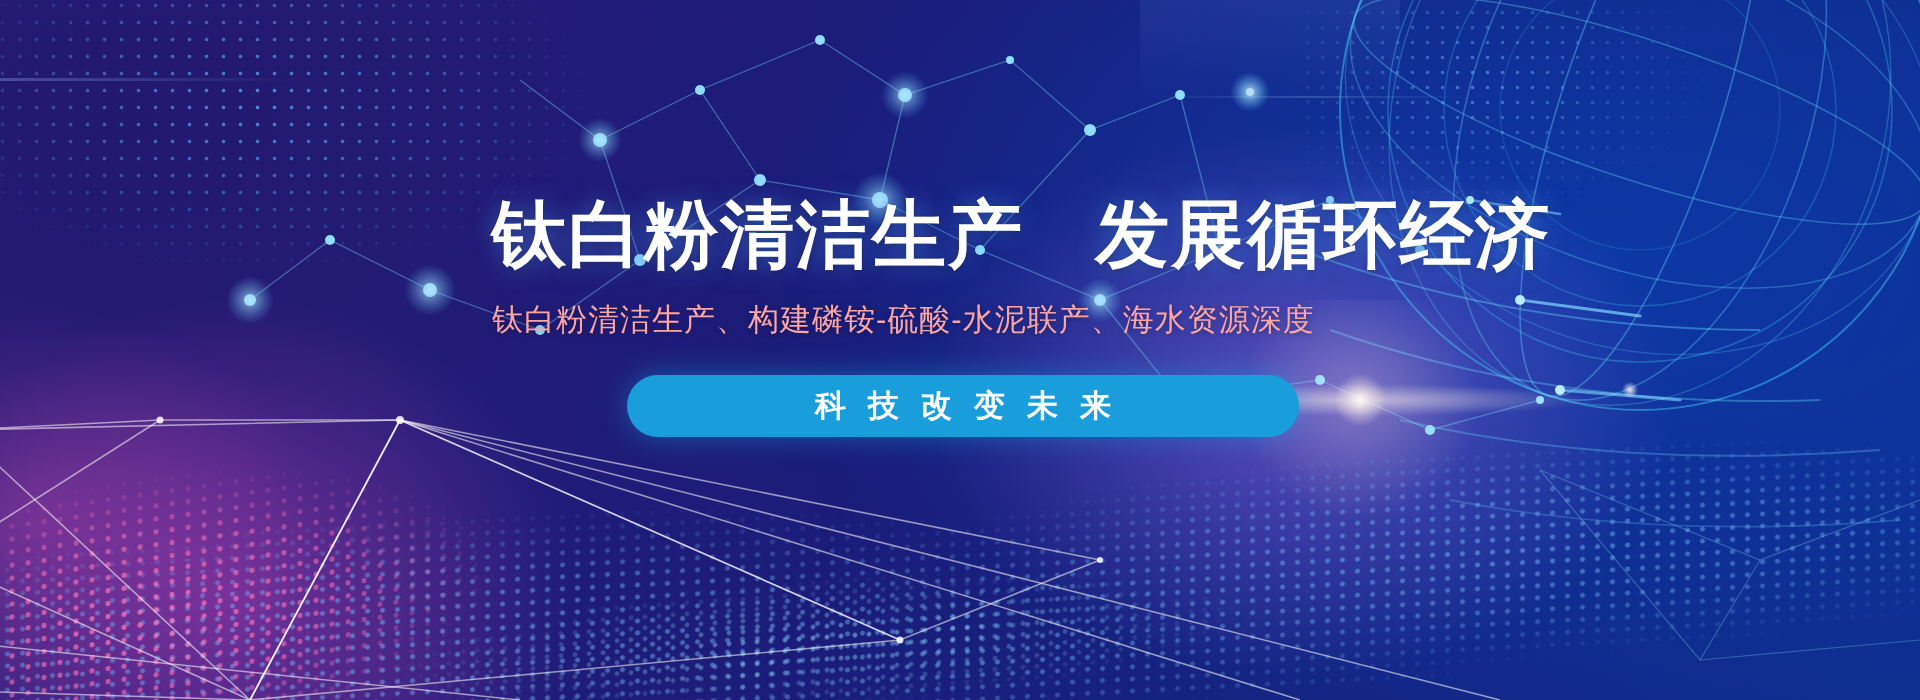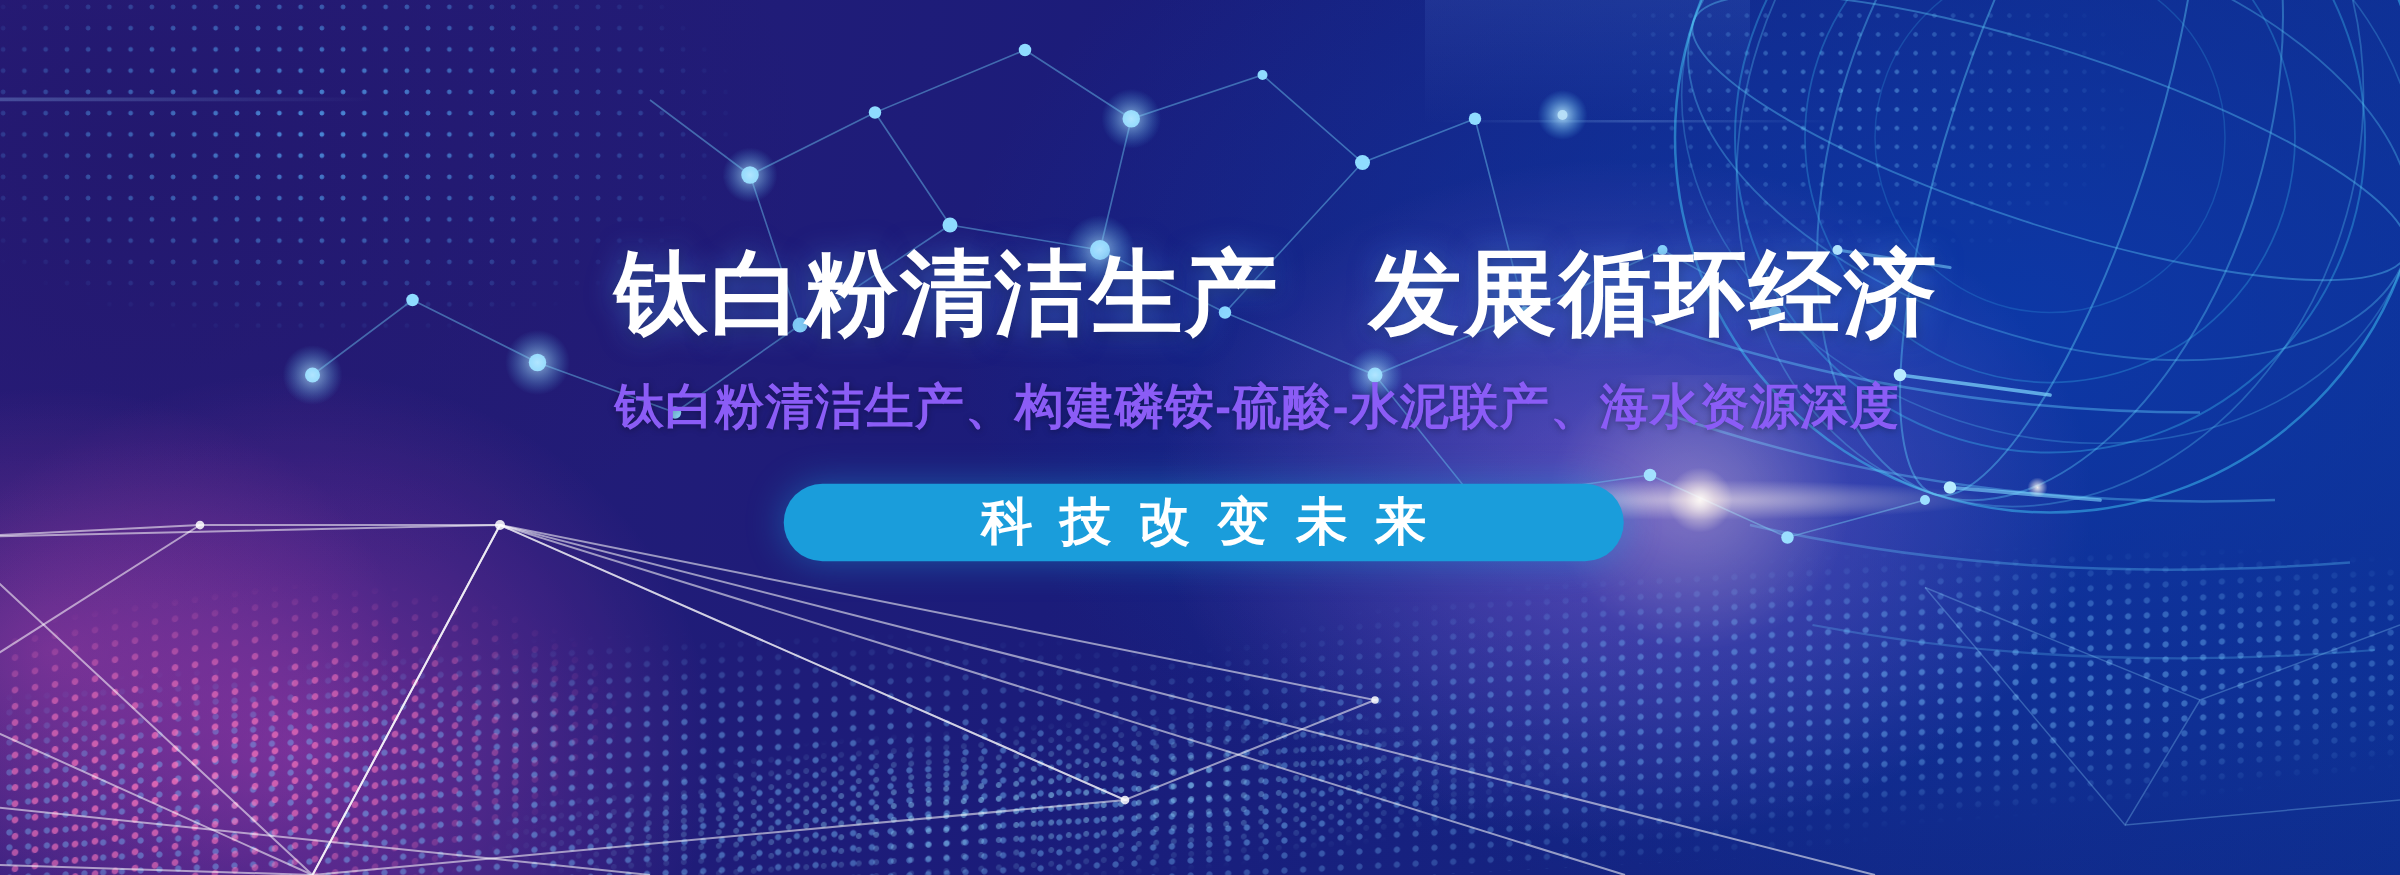--- a/index.html
+++ b/index.html
@@ -130,23 +130,23 @@
     font-weight: 700;
     color: #ffffff;
     letter-spacing: 2px;
     line-height: 1;
     white-space: nowrap;
     text-shadow: 0 0 22px rgba(80,150,255,0.55), 0 2px 10px rgba(0,0,0,0.35);
   }
   .headline .gap { display: inline-block; width: 26px; }
   .subline {
     margin-top: 26px;
-    font-size: 39px;
-    font-weight: 700;
-    color: #8b5cf6;
+    font-size: 31px;
+    font-weight: 400;
+    color: #fca5a5;
     line-height: 1.45;
     letter-spacing: 1px;
     white-space: nowrap;
     text-shadow: 0 1px 6px rgba(0,0,0,0.35);
   }
   .subline.second { margin-top: 2px; }
 
   .cta {
     margin-top: 32px;
     margin-left: 135px;
@@ -157,21 +157,21 @@
     display: flex;
     align-items: center;
     justify-content: center;
     box-shadow: 0 0 30px rgba(26,157,219,0.45);
     cursor: pointer;
     border: none;
     padding: 0;
   }
   .cta-label {
     color: #ffffff;
-    font-size: 41px;
+    font-size: 31px;
     font-weight: 600;
     letter-spacing: 22px;
     text-indent: 22px;
     white-space: nowrap;
   }
 
   
   .panel-a {
     left: 0; top: 78px; width: 300px; height: 3px; right:auto; bottom:auto;
     background: linear-gradient(90deg, rgba(150,200,255,0.30), rgba(150,200,255,0));

